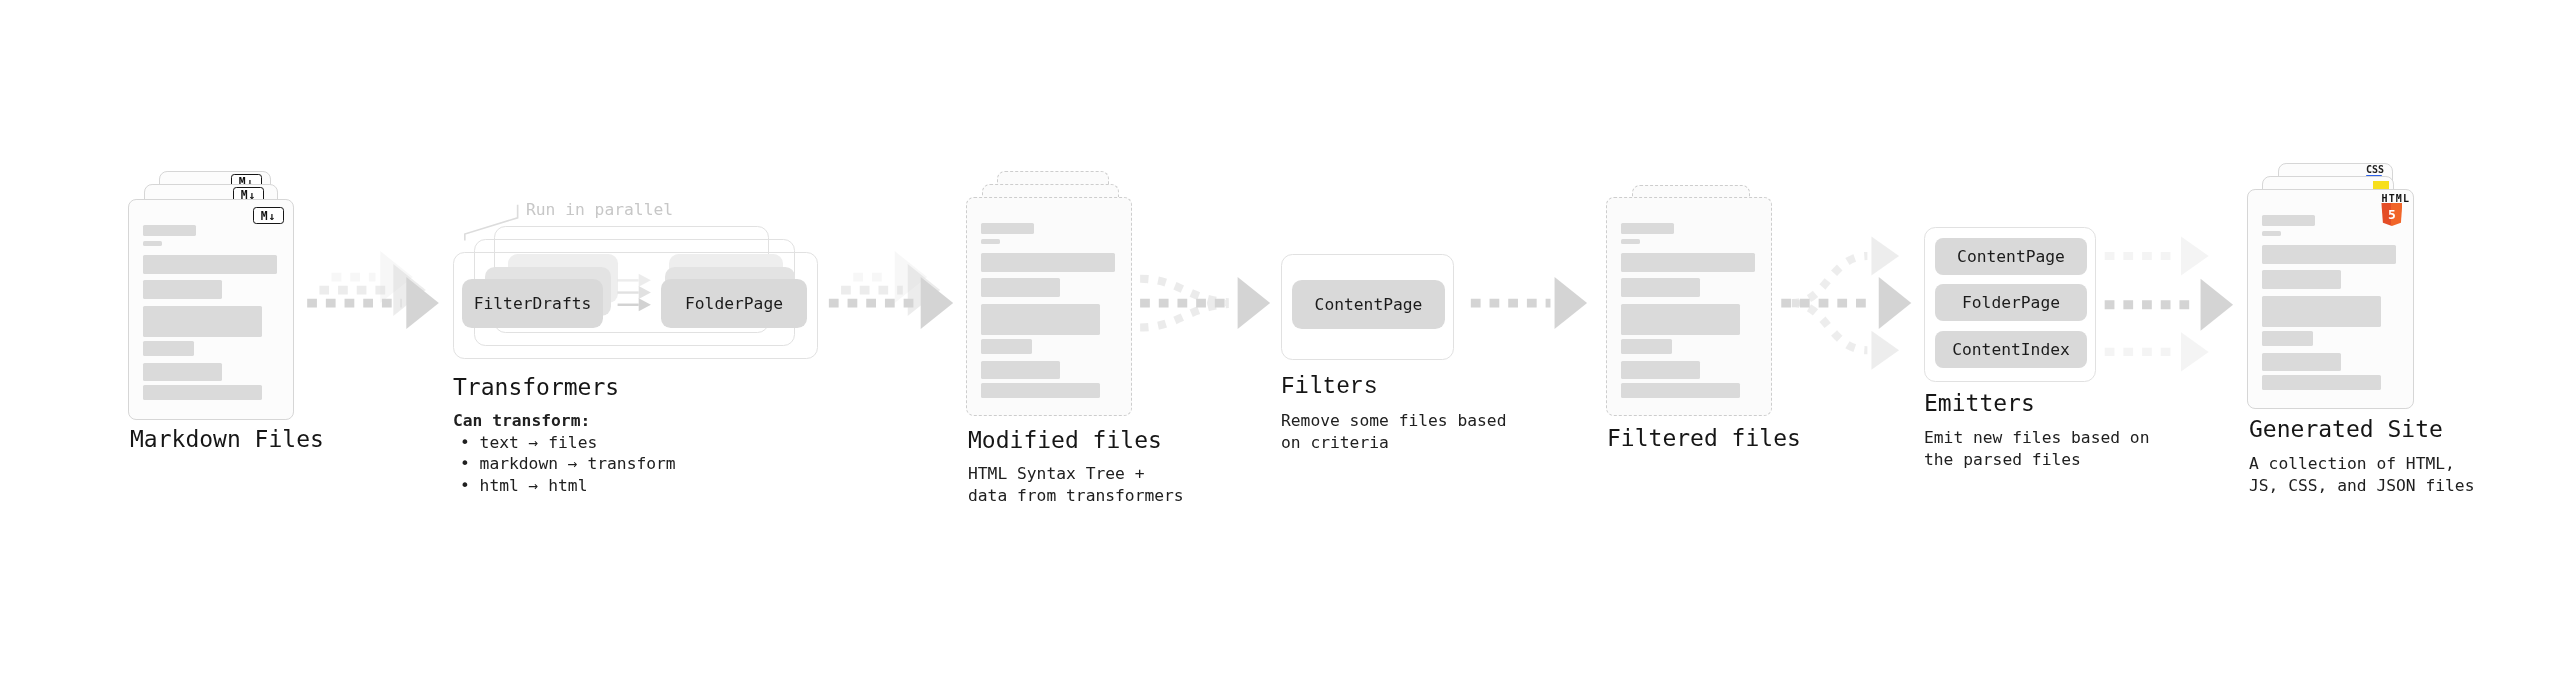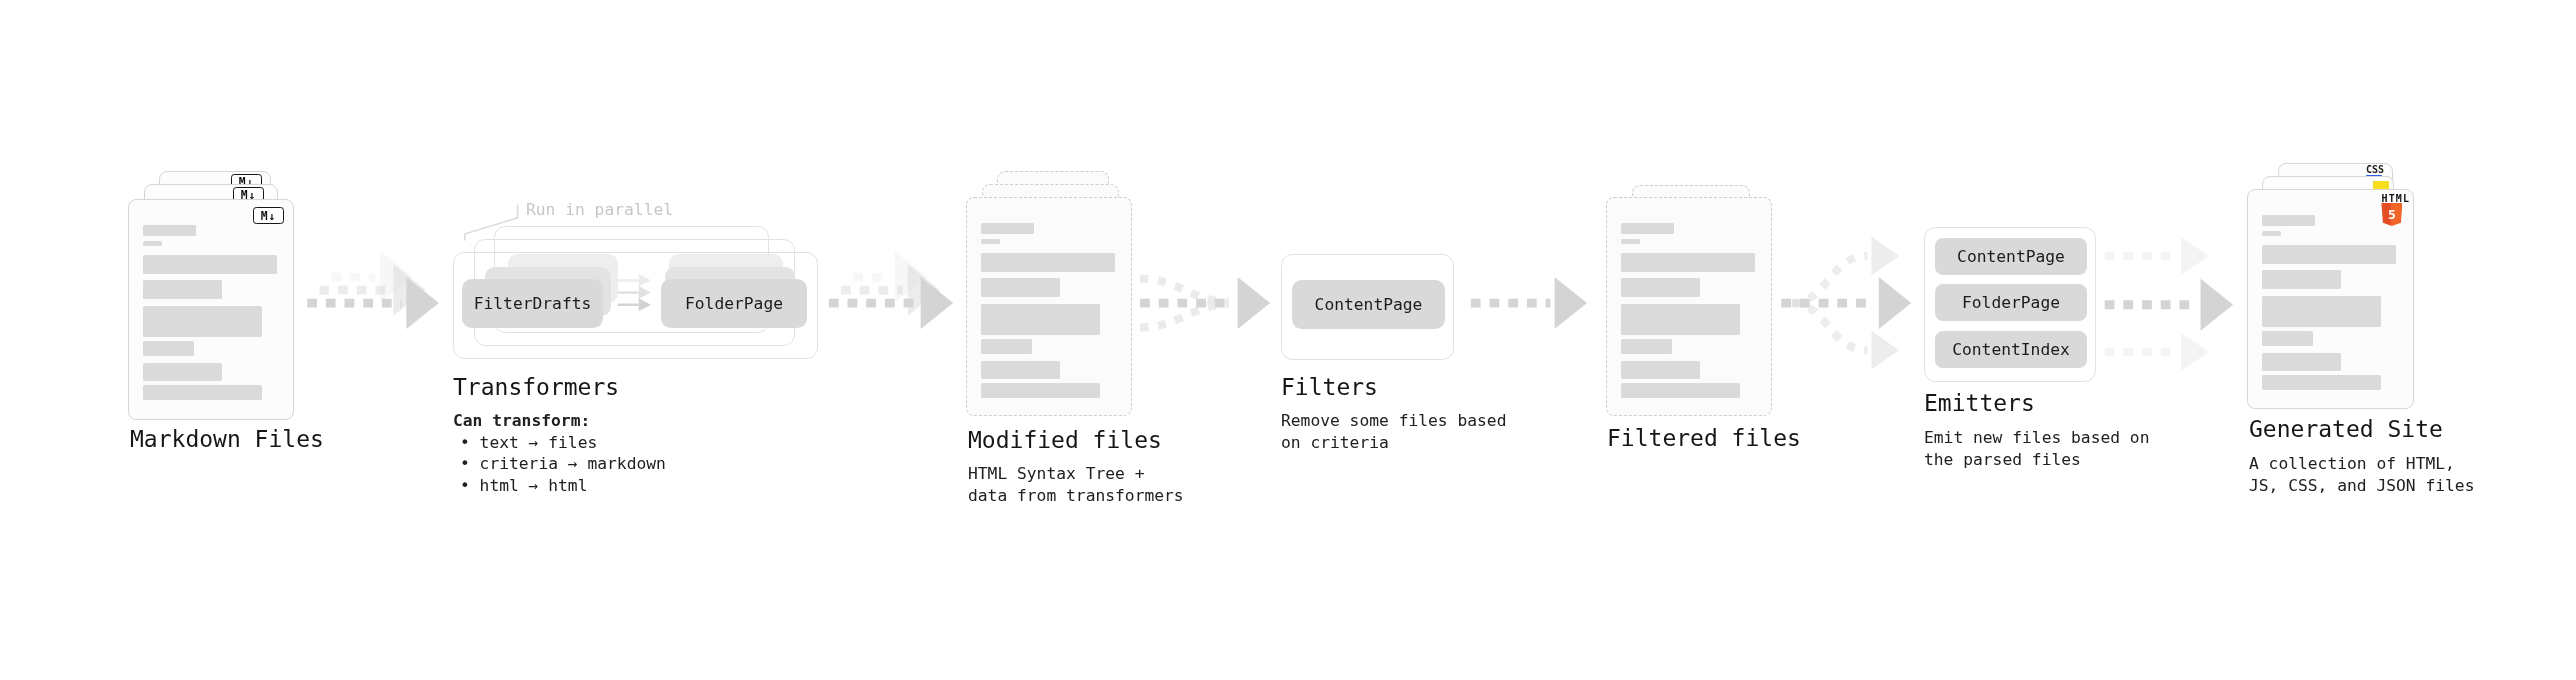--- a/index.html
+++ b/index.html
@@ -81,21 +81,21 @@
     <div class="pill sh2" style="left:508px;top:254px;width:110px;height:49px;"></div>
     <div class="pill sh2" style="left:669px;top:254px;width:114px;height:49px;"></div>
     <div class="pill sh1" style="left:485px;top:267px;width:126px;height:49px;"></div>
     <div class="pill sh1" style="left:665px;top:267px;width:130px;height:49px;"></div>
     <div class="pill" style="left:462px;top:279px;width:141px;height:49px;">FilterDrafts</div>
     <div class="pill" style="left:661px;top:279px;width:146px;height:49px;">FolderPage</div>
 
     <div class="label" style="left:453px;top:375px;">Transformers</div>
     <div class="caption" style="left:453px;top:410px;font-weight:bold;">Can transform:</div>
     <div class="bullet" style="left:460px;top:432px;">• text → files</div>
-    <div class="bullet" style="left:460px;top:453px;">• criteria → markdown</div>
+    <div class="bullet" style="left:460px;top:453px;">• markdown → transform</div>
     <div class="bullet" style="left:460px;top:475px;">• html → html</div>
   </div>
 
   <div>
     <div class="card dashed peek" style="left:997px;top:171px;width:112px;"></div>
     <div class="card dashed peek" style="left:982px;top:184px;width:137px;"></div>
     <div class="card dashed" style="left:966px;top:197px;width:166px;height:219px;">
       <div class="doc-bars">
           <div class="bar" style="top: 25px; width: 53px; height: 10.6px;"></div>
           <div class="bar" style="top: 41px; width: 18.7px; height: 4.9px;"></div>
@@ -108,21 +108,21 @@
         </div>
     </div>
     <div class="label" style="left:968px;top:428px;">Modified files</div>
     <div class="caption" style="left:968px;top:463px;">HTML Syntax Tree +
 data from transformers</div>
   </div>
 
   <div>
     <div class="obox filled" style="left:1281px;top:254px;width:173px;height:106px;"></div>
     <div class="pill" style="left:1292px;top:280px;width:153px;height:49px;">ContentPage</div>
-    <div class="label" style="left:1281px;top:375px;">Filters</div>
+    <div class="label" style="left:1281px;top:375px;font-family:Liberation Mono, monospace;">Filters</div>
     <div class="caption" style="left:1281px;top:410px;">Remove some files based
 on criteria</div>
   </div>
 
   <div>
     <div class="card dashed peek" style="left:1632px;top:185px;width:118px;"></div>
     <div class="card dashed" style="left:1606px;top:197px;width:166px;height:219px;">
       <div class="doc-bars">
           <div class="bar" style="top: 25px; width: 53px; height: 10.6px;"></div>
           <div class="bar" style="top: 41px; width: 18.7px; height: 4.9px;"></div>

